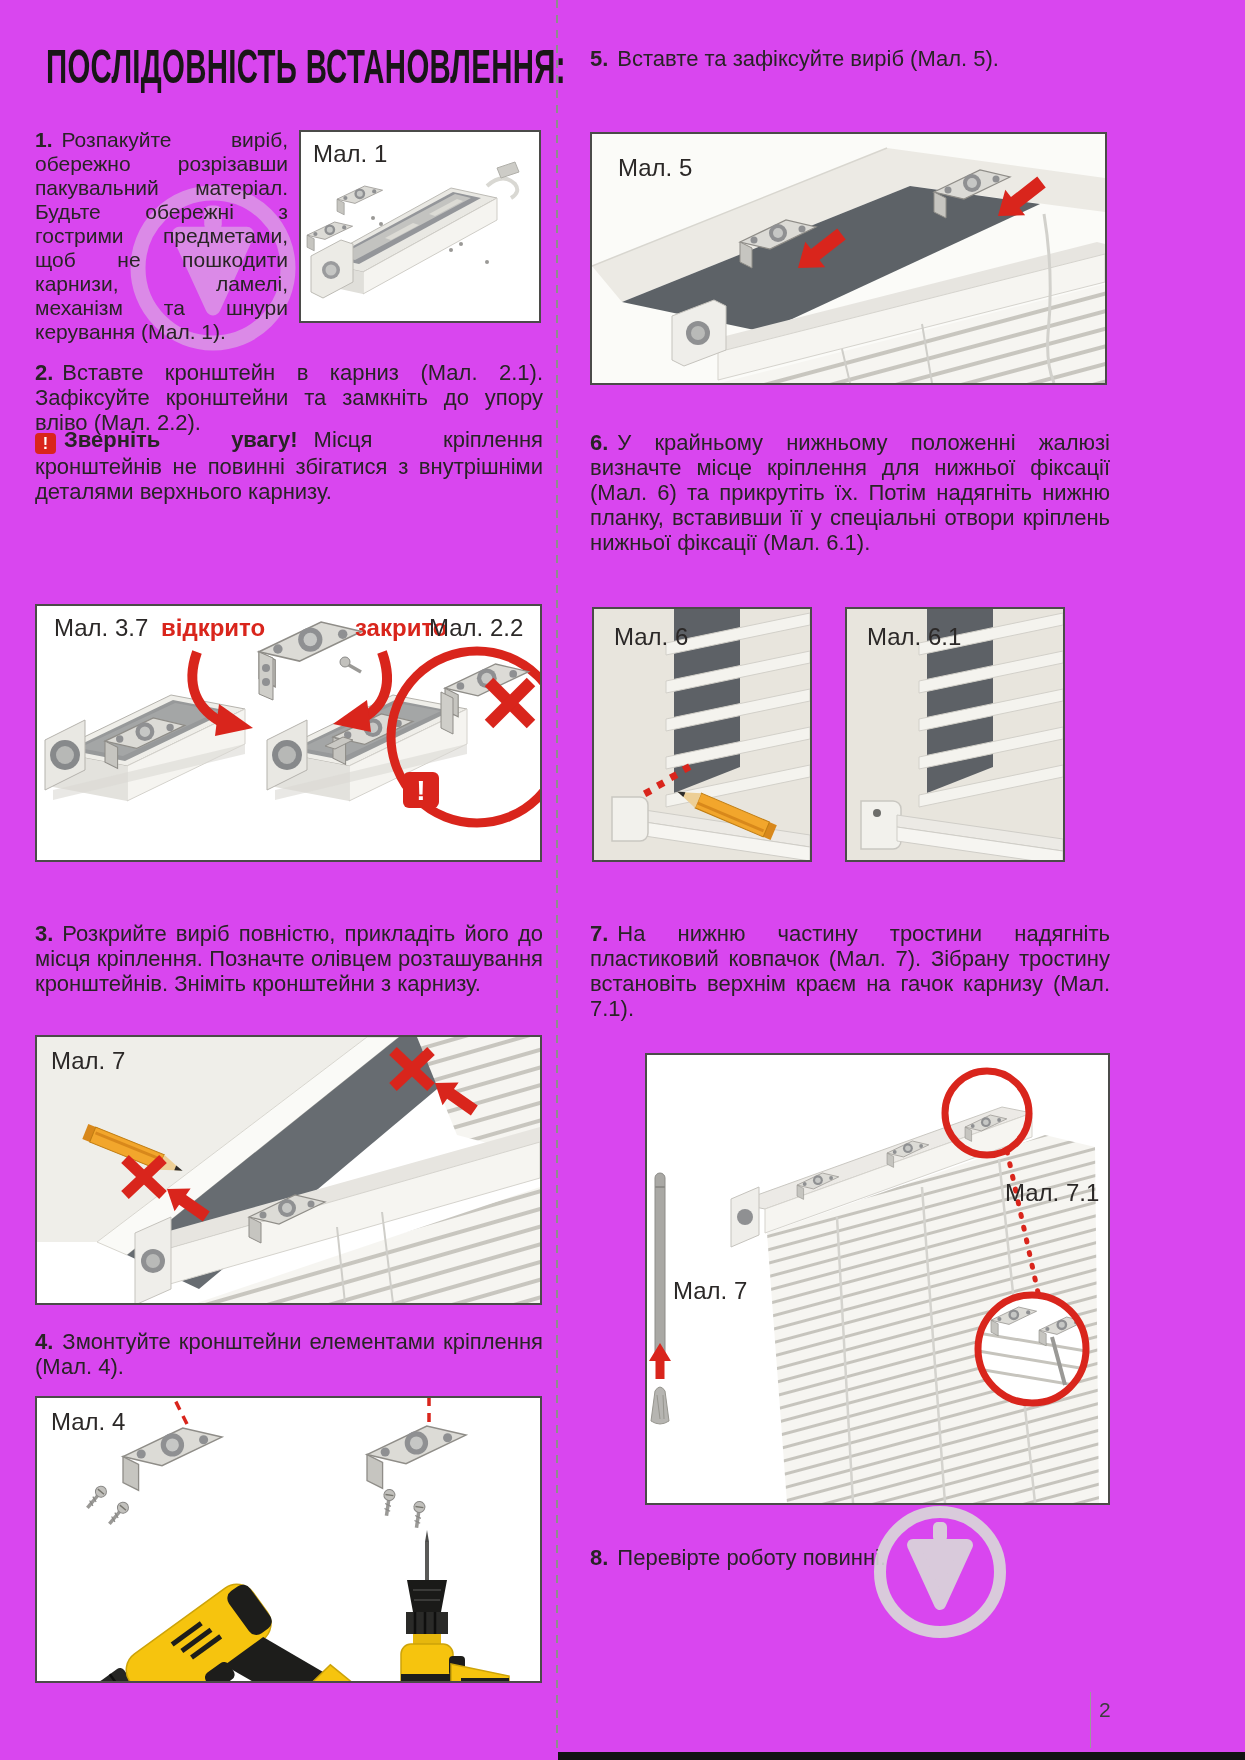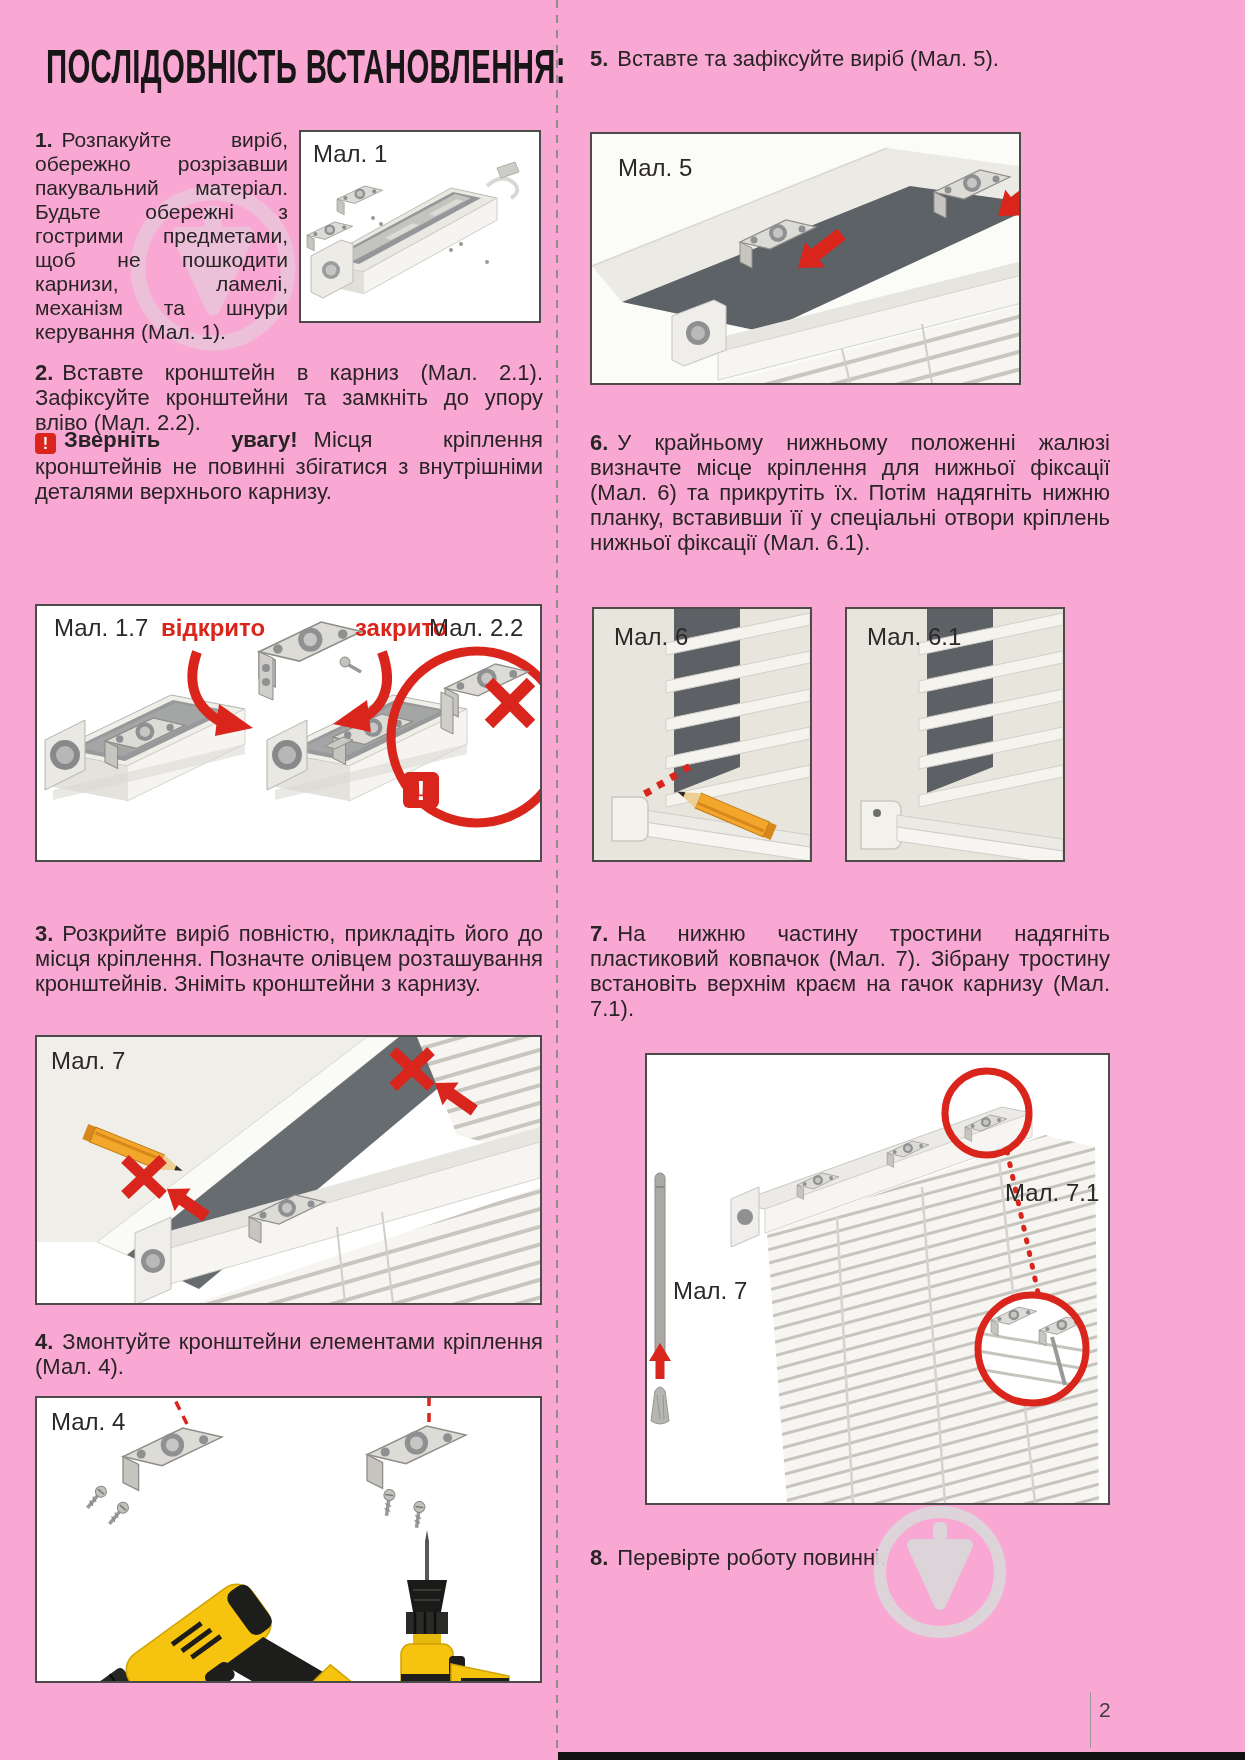--- a/index.html
+++ b/index.html
@@ -1,18 +1,18 @@
 <!DOCTYPE html>
 <html><head>
 <meta charset="utf-8">
 <style>
   * { margin:0; padding:0; box-sizing:border-box; }
   html,body { background:#ffffff; }
   .page {
-    position:relative; width:1245px; height:1760px; background:#f9a8d4;
+    position:relative; width:1245px; height:1760px; background:#d946ef;
     font-family:"Liberation Sans", sans-serif; color:#282425; overflow:hidden;
   }
   .divider {
     position:absolute; left:556px; top:0; width:2px; height:1752px;
     background:repeating-linear-gradient(to bottom,#8d8d8d 0 8px, transparent 8px 15px);
   }
   .title {
     position:absolute; left:46px; top:38px; font-size:49px; font-weight:bold;
     color:#191617; white-space:nowrap; transform:scaleX(.60); transform-origin:left top;
     letter-spacing:0.5px;
@@ -167,21 +167,21 @@
       <g>
         <circle cx="440" cy="131" r="86" fill="none" stroke="#d9251c" stroke-width="9"></circle>
         <use href="#brk" transform="translate(408,58) scale(1.1)"></use>
         <polygon points="404,86 404,122 416,128 416,92" fill="#cfcec9" stroke="#8f8d88" stroke-width="1"></polygon>
         <line x1="452" y1="76" x2="494" y2="118" stroke="#d9251c" stroke-width="12"></line>
         <line x1="494" y1="76" x2="452" y2="118" stroke="#d9251c" stroke-width="12"></line>
         <rect x="366" y="166" width="36" height="36" rx="6" fill="#d9251c"></rect>
         <text x="384" y="194" font-size="28" font-weight="bold" fill="#ffffff" text-anchor="middle" font-family="Liberation Sans, sans-serif">!</text>
       </g>
     </svg>
-    <div class="figlabel" style="left:17px;top:8px">Мал. 1.7</div>
+    <div class="figlabel" style="left:17px;top:8px">Мал. 3.7</div>
     <div class="figlabel red" style="left:105px;top:8px">відкрито</div>
     <div class="figlabel red" style="left:299px;top:8px">закрито</div>
     <div class="figlabel" style="left:392px;top:8px">Мал. 2.2</div>
   </div>
 
   <div class="step" style="left:35px;top:921px;width:508px">
     <p class="body"><b class="stepnum">3.</b><span>Розкрийте виріб повністю, прикладіть його до місця кріплення. Позначте олівцем розташування кронштейнів. Зніміть кронштейни з карнизу.</span></p>
   </div>
 
   <div class="figure" style="left:35px;top:1035px;width:507px;height:270px">
@@ -275,21 +275,21 @@
         <rect x="-22" y="108" width="44" height="80" rx="6" fill="#f6c40e" stroke="#cda309" stroke-width="1.5"></rect>
       </g>
     </svg>
     <div class="figlabel" style="left:14px;top:10px">Мал. 4</div>
   </div>
 
   <div class="step" style="left:590px;top:46px;width:520px">
     <p class="body"><b class="stepnum">5.</b><span>Вставте та зафіксуйте виріб (Мал. 5).</span></p>
   </div>
 
-  <div class="figure" style="left:590px;top:132px;width:431px;height:253px">
+  <div class="figure" style="left:590px;top:132px;width:517px;height:253px">
     <svg width="513" height="249" viewBox="0 0 513 249">
       <defs>
         <pattern id="p5" width="22" height="17" patternUnits="userSpaceOnUse" patternTransform="rotate(-15)">
           <rect width="22" height="17" fill="#f6f5f1"></rect>
           <rect y="13" width="22" height="4" fill="#c8c6bf"></rect>
         </pattern>
       </defs>
       <rect width="513" height="249" fill="#fbfbf8"></rect>
       <polygon points="0,132 295,14 513,44 513,78 318,52 30,168" fill="#eceae4"></polygon>
       <line x1="0" y1="132" x2="295" y2="14" stroke="#d8d6cf" stroke-width="1.5"></line>

